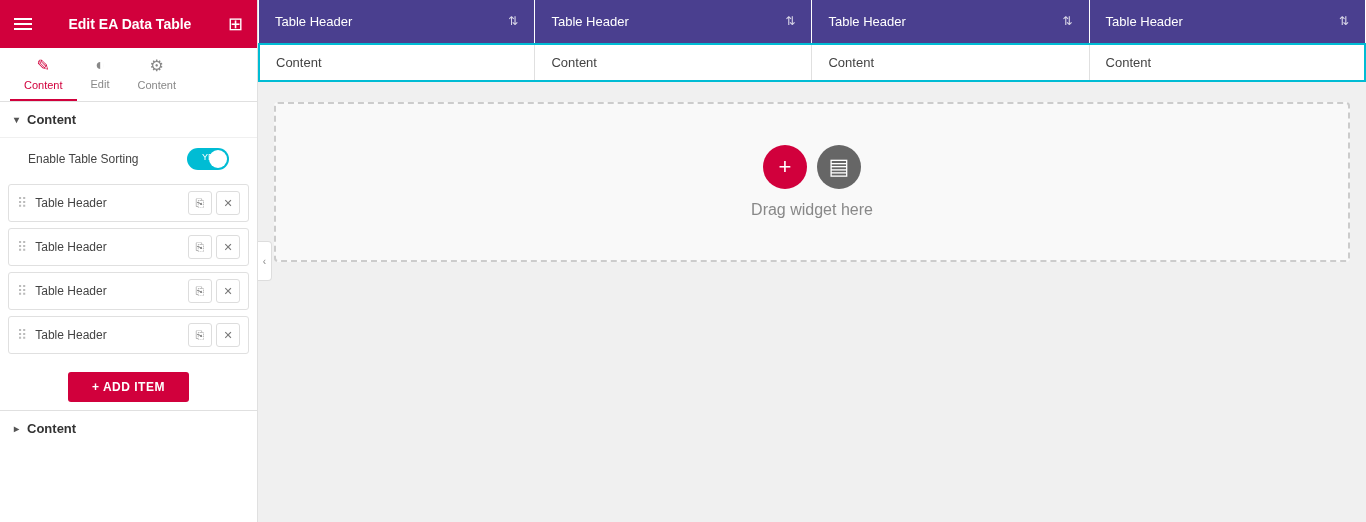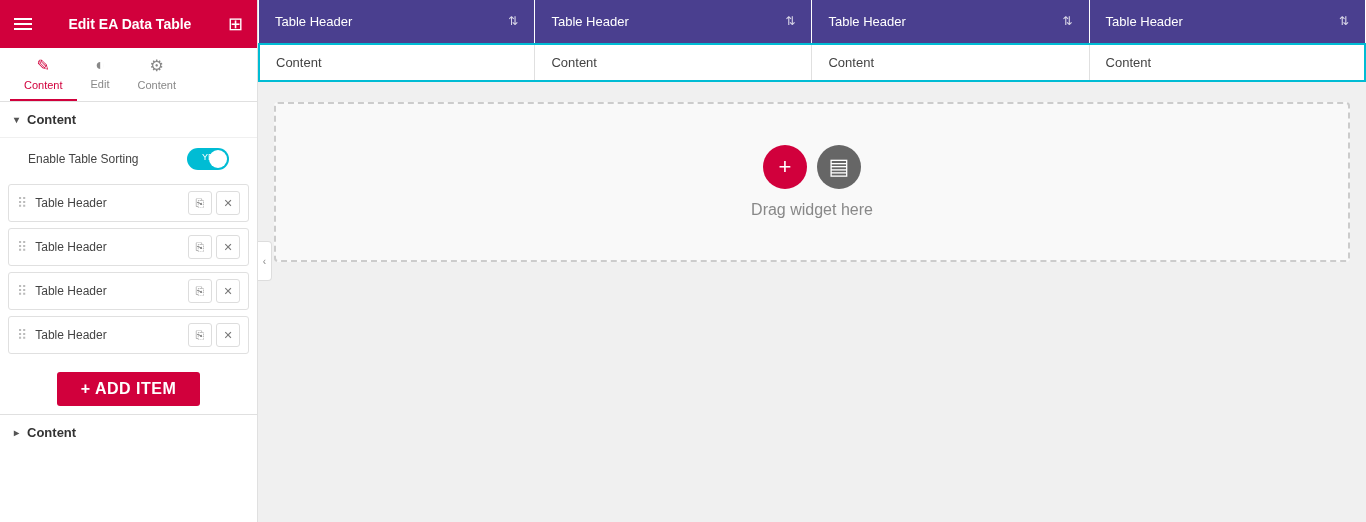--- a/index.html
+++ b/index.html
@@ -203,21 +203,21 @@
     .add-item-btn {
       display: flex;
       align-items: center;
       justify-content: center;
       margin: 8px auto;
       background: #d1003c;
       color: #fff;
       border: none;
       border-radius: 3px;
       padding: 8px 24px;
-      font-size: 16px;
+      font-size: 12px;
       font-weight: bold;
       cursor: pointer;
       letter-spacing: 0.5px;
     }
 
     
     .content-section {
       border-top: 1px solid #e0e0e0;
       padding: 10px 14px;
     }

